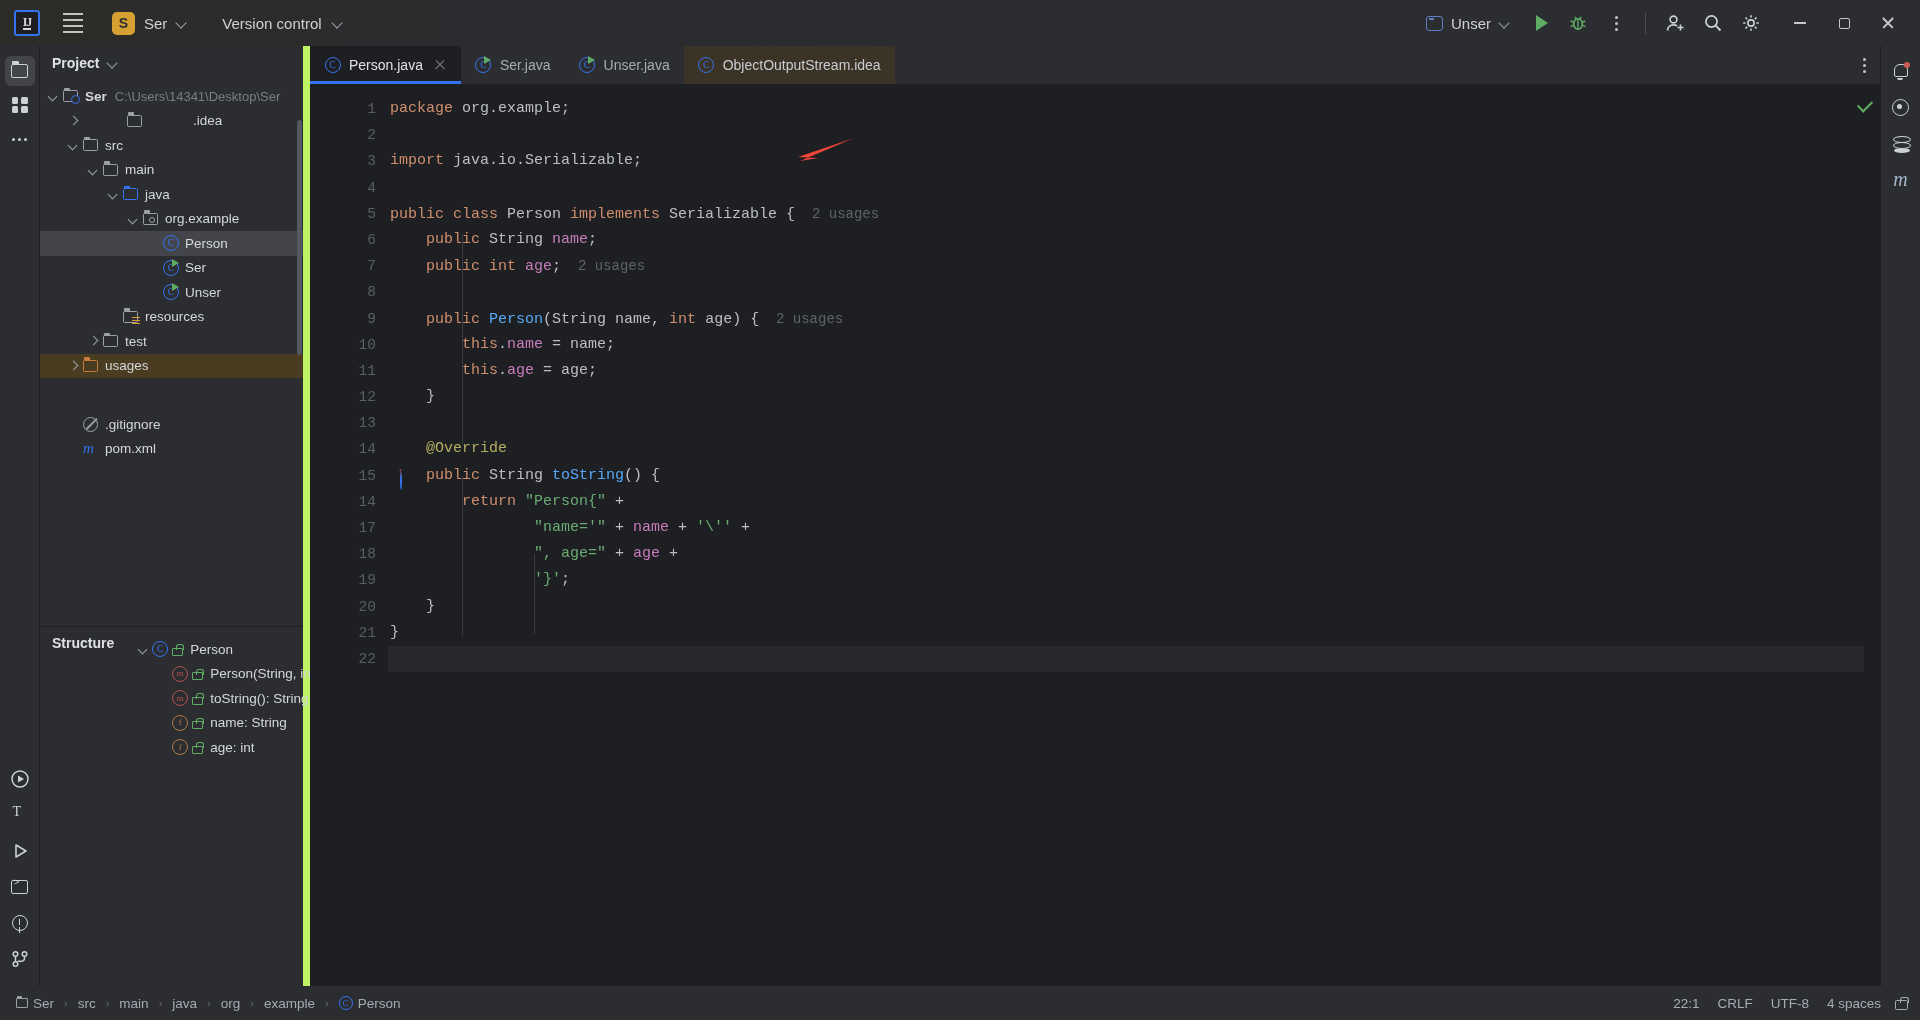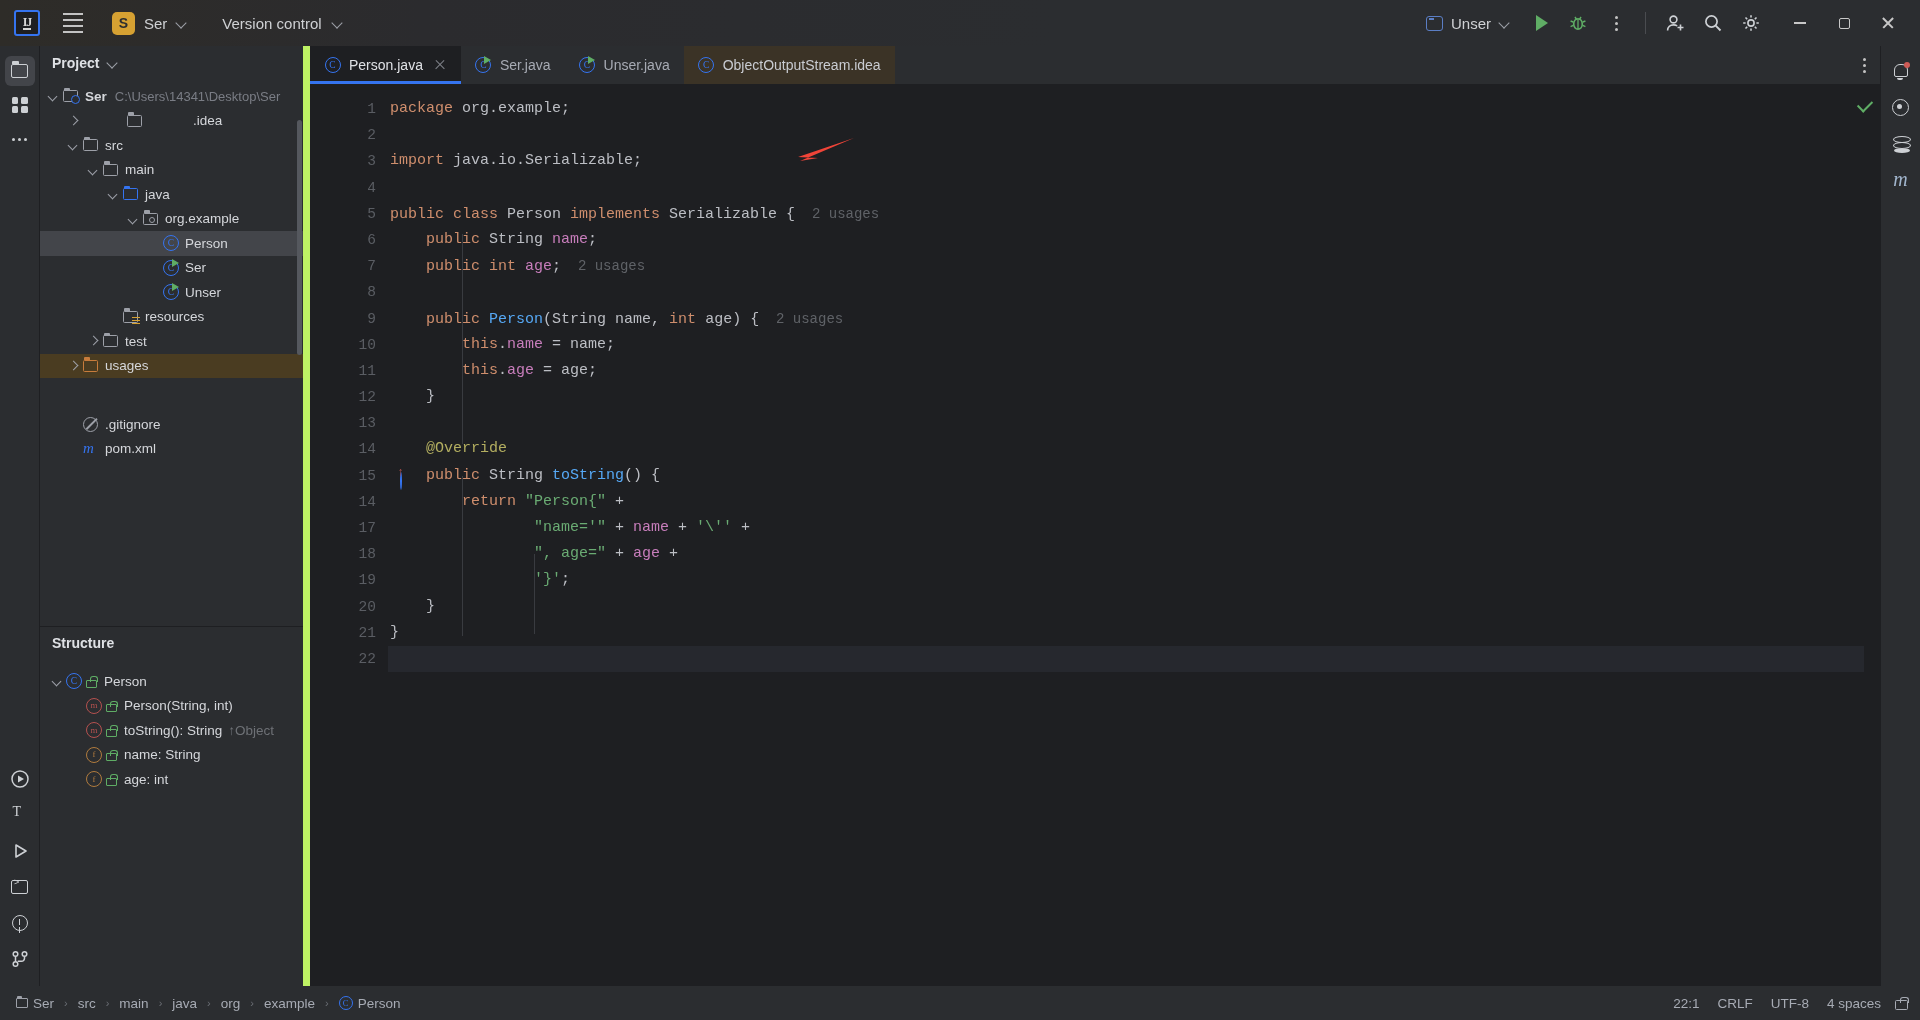--- a/index.html
+++ b/index.html
@@ -111,21 +111,21 @@
   .runmark{position:absolute;right:-1px;top:-2px;width:0;height:0;border-left:7px solid #5fad65;border-top:4px solid transparent;border-bottom:4px solid transparent;}
   .gitign{width:15px;height:15px;border:1.5px solid #9da0a8;border-radius:50%;position:absolute;top:0.5px;left:1px;}
   .gitign:after{content:"";position:absolute;left:-0.5px;top:5.6px;width:15px;height:1.5px;background:#9da0a8;transform:rotate(-45deg);}
   .mico{position:absolute;left:1px;top:-1px;font-size:15px;color:#3574f0;font-family:"Liberation Serif",serif;font-style:italic;}
   .tlabel{ color:#d5d7db; }
   .tlabel.bold{font-weight:bold;}
   .tpath{ color:#7a7d85; margin-left:8px; font-size:13px;}
   .scrollthumb{position:absolute;right:1px;top:40px;width:5px;height:235px;background:#55585e;border-radius:3px;}
 
   
-  .structwrap{ border-top:1px solid #1e1f22; height:360px; display:flex; flex-direction:column;}
+  .structwrap{ border-top:1px solid #1e1f22; height:360px; display:flex; }
   .struct-head{height:32px;display:flex;align-items:center;padding:0 12px;}
   .struct-title{font-size:14px;font-weight:bold;color:#dfe1e5;}
   .struct-list{flex:1;padding-top:10px;font-size:13.5px;}
   .srow{height:24.5px;display:flex;align-items:center;padding-left:4px;cursor:pointer;white-space:nowrap;}
   .mico2{width:16px;height:16px;border:1.7px solid #b5514f;border-radius:50%;display:flex;align-items:center;justify-content:center;flex:0 0 16px;margin-right:3px;}
   .mico2 span{font-size:9px;color:#b5514f;font-family:"Liberation Serif",serif;line-height:9px;}
   .fico2{width:16px;height:16px;border:1.7px solid #b07b3e;border-radius:50%;display:flex;align-items:center;justify-content:center;flex:0 0 16px;margin-right:3px;}
   .fico2 span{font-size:9px;color:#b07b3e;font-family:"Liberation Serif",serif;line-height:9px;}
   .cico2{width:16px;height:16px;border:1.7px solid #3574f0;border-radius:50%;display:flex;align-items:center;justify-content:center;flex:0 0 16px;margin-right:3px;position:relative;}
   .cico2 span{font-size:9.5px;color:#3574f0;font-family:"Liberation Serif",serif;line-height:10px;}

